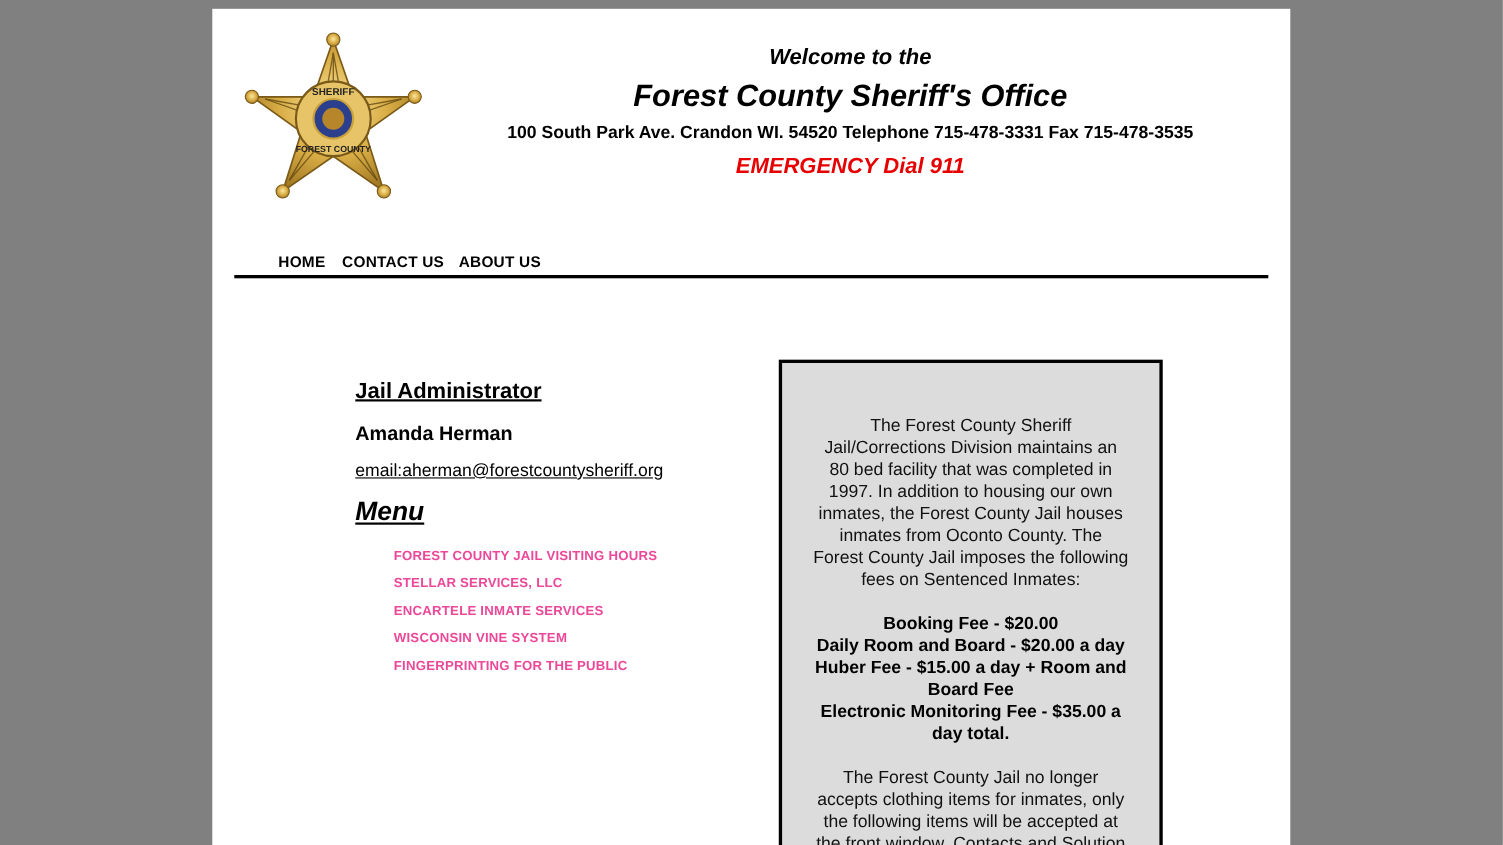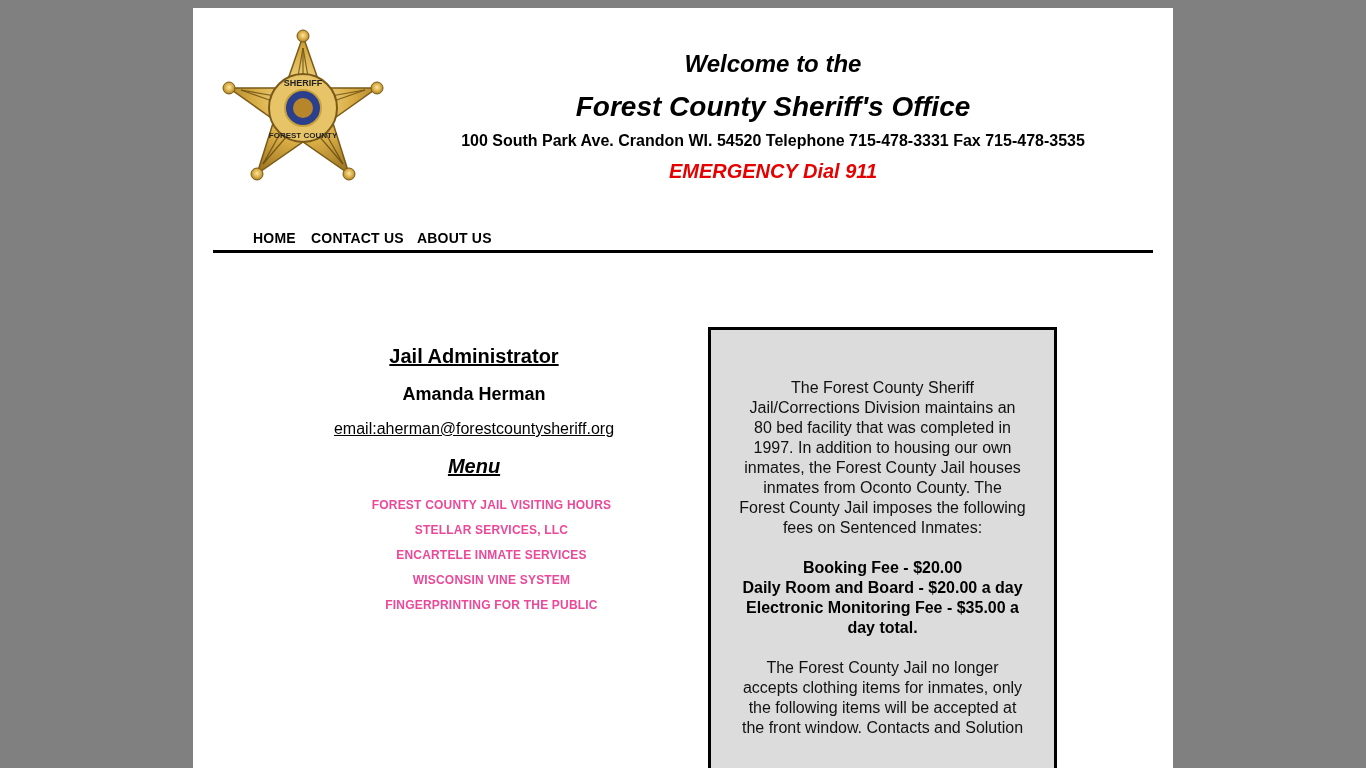--- a/index.html
+++ b/index.html
@@ -28,24 +28,24 @@
       height: 164px;
     }
     .header-text {
       position: absolute;
       left: 230px;
       top: 30px;
       width: 700px;
       text-align: center;
     }
     .welcome {
-      font-size: 24px;
-      font-style: italic;
-      font-weight: bold;
-      margin: 12px;
+      font-size: 20px;
+      font-style: italic;
+      font-weight: bold;
+      margin: 0;
       line-height: 28px;
     }
     .office {
       font-size: 28px;
       font-style: italic;
       font-weight: bold;
       margin: 4px 0 0 0;
       line-height: 34px;
     }
     .address {
@@ -78,21 +78,20 @@
       font-weight: bold;
       color: #000;
       text-decoration: none;
       letter-spacing: 0.2px;
     }
     .left-col {
       position: absolute;
       left: 130px;
       top: 335px;
       width: 302px;
-      text-align: center;
     }
     .jail-admin {
       font-size: 20px;
       font-weight: bold;
       text-decoration: underline;
       margin: 0;
       line-height: 26px;
     }
     .admin-name {
       font-size: 18px;
@@ -101,21 +100,21 @@
       line-height: 24px;
     }
     .email {
       display: inline-block;
       font-size: 16px;
       color: #000;
       margin-top: 12px;
       line-height: 22px;
     }
     .menu-title {
-      font-size: 20px;
+      font-size: 24px;
       font-style: italic;
       font-weight: bold;
       text-decoration: underline;
       margin: 13px 0 0 0;
       line-height: 26px;
     }
     .menu-list {
       list-style: none;
       margin: 14px 0 0 0;
       padding: 0;
@@ -227,18 +226,19 @@
       <li><a href="#">WISCONSIN VINE SYSTEM</a></li>
       <li><a href="#">FINGERPRINTING FOR THE PUBLIC</a></li>
     </ul>
   </div>
 
   <div class="info-box">
     <p>The Forest County Sheriff Jail/Corrections Division maintains an 80 bed facility that was completed in 1997. In addition to housing our own inmates, the Forest County Jail houses inmates from Oconto County. The Forest County Jail imposes the following fees on Sentenced Inmates:</p>
     <div class="fees">
       <div>Booking Fee - $20.00</div>
       <div>Daily Room and Board - $20.00 a day</div>
+      <div>Huber Fee - $15.00 a day + Room and Board Fee</div>
       <div>Electronic Monitoring Fee - $35.00 a day total.</div>
     </div>
     <p class="clothing">The Forest County Jail no longer accepts clothing items for inmates, only the following items will be accepted at the front window. Contacts and Solution</p>
   </div>
 
 </div>
 
 </body></html>

